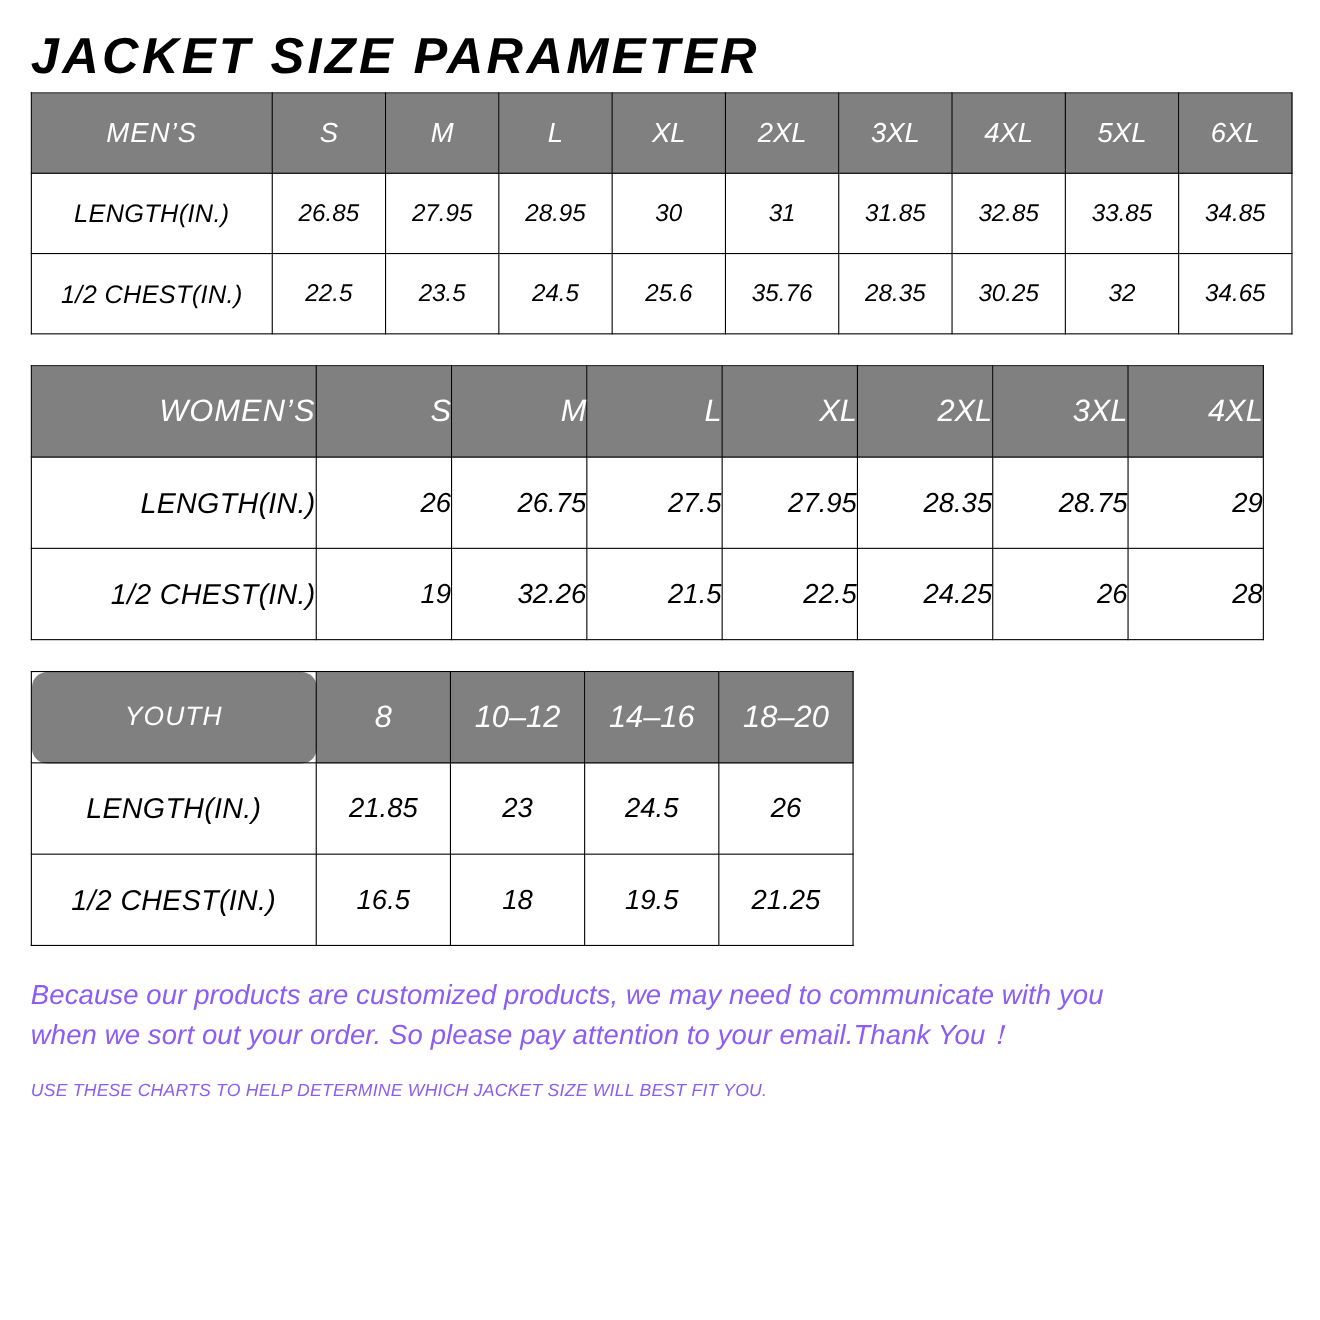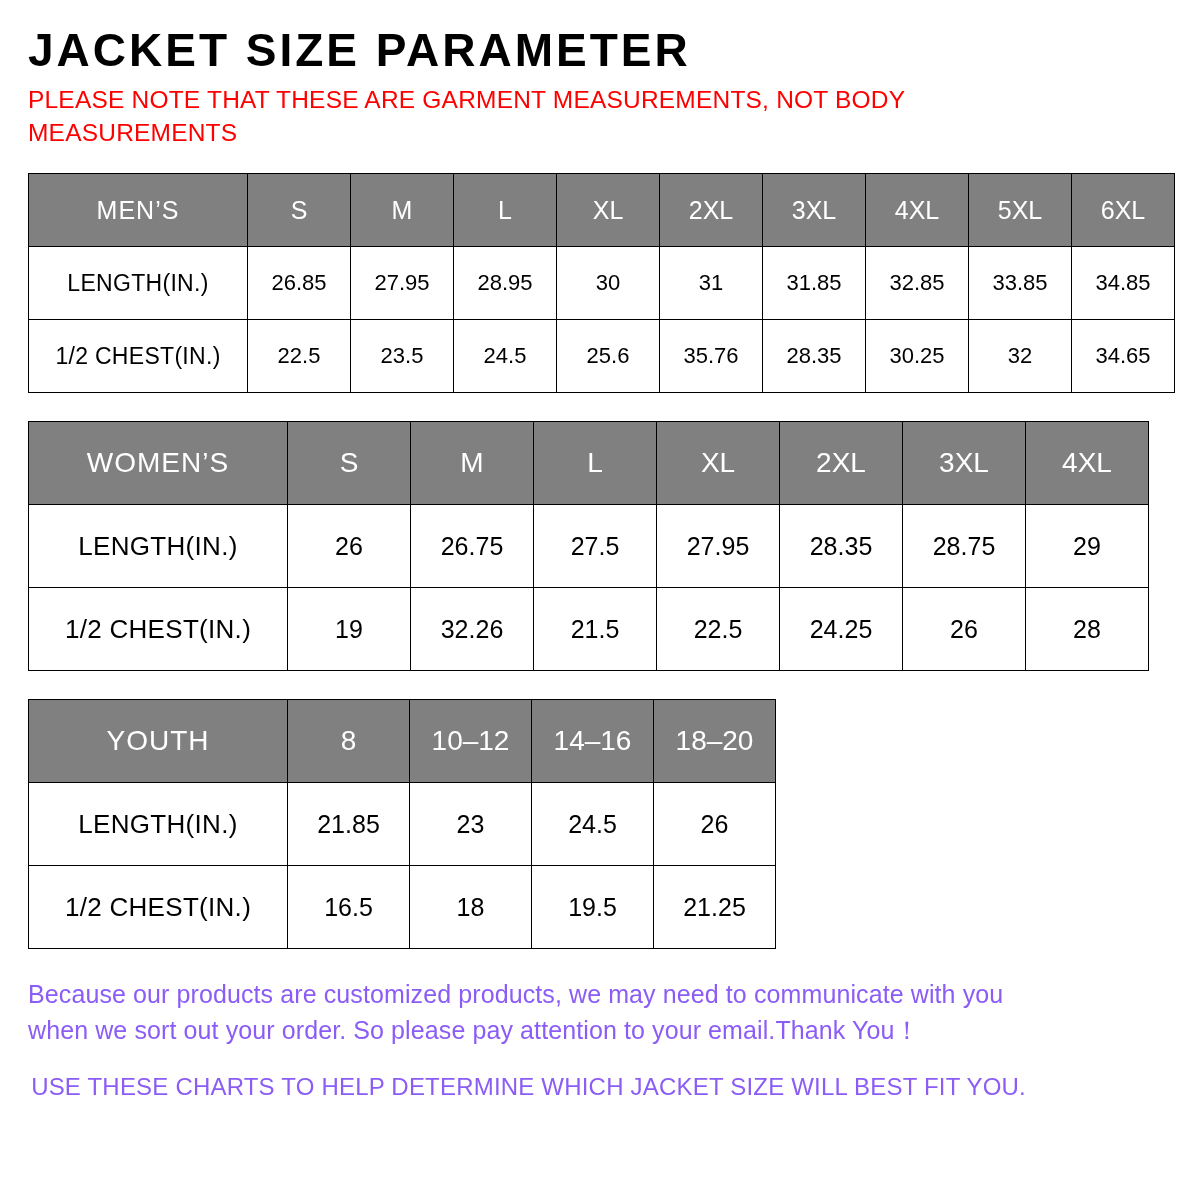--- a/index.html
+++ b/index.html
@@ -13,20 +13,21 @@
     font-family: "Liberation Sans", sans-serif;
     color: #000000;
     overflow: hidden;
   }
   .page {
     position: relative;
     width: 1056px;
     height: 1200px;
     box-sizing: border-box;
     padding: 26px 30px 0 28px;
+    font-style: italic;
   }
   .title {
     font-size: 46px;
     font-weight: bold;
     letter-spacing: 3px;
     line-height: 1.05;
     margin: 0 0 10px 0;
     color: #000000;
   }
   .note {
@@ -71,52 +72,51 @@
 
   
   #mens-table { width: 1140px; }
   #mens-table .rowhead { width: 218px; }
   #mens-table .sizecol { width: 102px; }
 
   
   #womens-table { width: 1118px; }
   #womens-table .rowhead { width: 258px; }
   #womens-table .sizecol { width: 122px; }
-  #womens-table td { height: 82px; font-size: 25px; }
+  #womens-table td { height: 82px; font-size: 25px; text-align: right; }
   #womens-table td.rowhead { font-size: 26px; }
   #womens-table tr.header td.rowhead { font-size: 28px; }
   #womens-table tr.header td.sizecol { font-size: 28px; }
 
   
   #youth-table { width: 744px; }
   #youth-table .rowhead { width: 258px; }
   #youth-table .sizecol { width: 121px; }
   #youth-table td { height: 82px; font-size: 25px; }
   #youth-table td.rowhead { font-size: 26px; }
-  #youth-table tr.header td.rowhead { font-size: 28px; }
+  #youth-table tr.header td.rowhead { font-size: 24px; border-radius: 14px; }
   #youth-table tr.header td.sizecol { font-size: 28px; }
 
   .footer {
     color: #8b5cf6;
     font-size: 25px;
     line-height: 1.42;
     letter-spacing: 0.1px;
     max-width: 1120px;
   }
   .footer p { margin: 0; }
-  .footer p.second { margin-top: 22px; font-size: 24px; letter-spacing: 0.2px; text-align: right; }
+  .footer p.second { margin-top: 22px; font-size: 16px; letter-spacing: 0.2px; }
 </style>
 </head>
 <body>
 
 <div class="page">
 
   <h1 class="title">JACKET SIZE PARAMETER</h1>
 
-  <p class="note">PLEASE NOTE THAT THESE ARE GARMENT MEASUREMENTS, NOT BODY MEASUREMENTS</p>
 
   <table class="sizechart" id="mens-table">
     <tbody>
       <tr class="header">
         <td class="rowhead">MEN’S</td>
         <td class="sizecol">S</td>
         <td class="sizecol">M</td>
         <td class="sizecol">L</td>
         <td class="sizecol">XL</td>
         <td class="sizecol">2XL</td>

